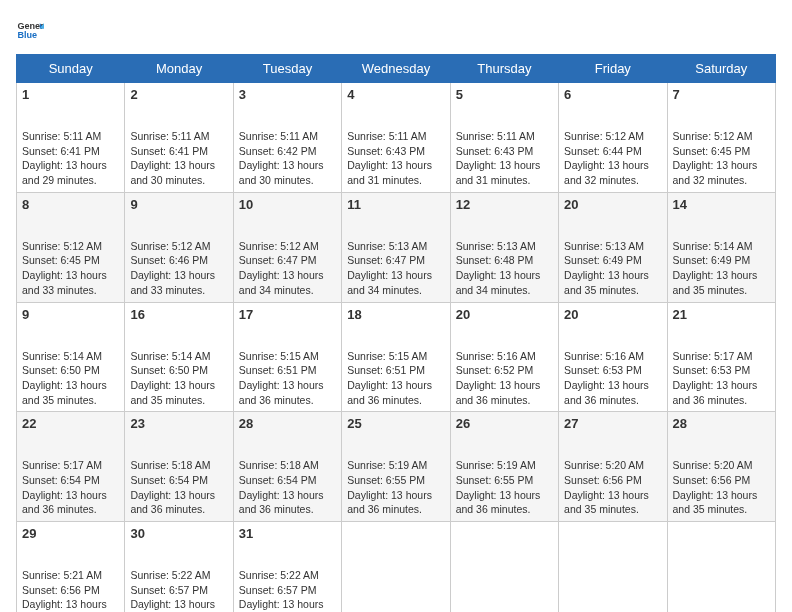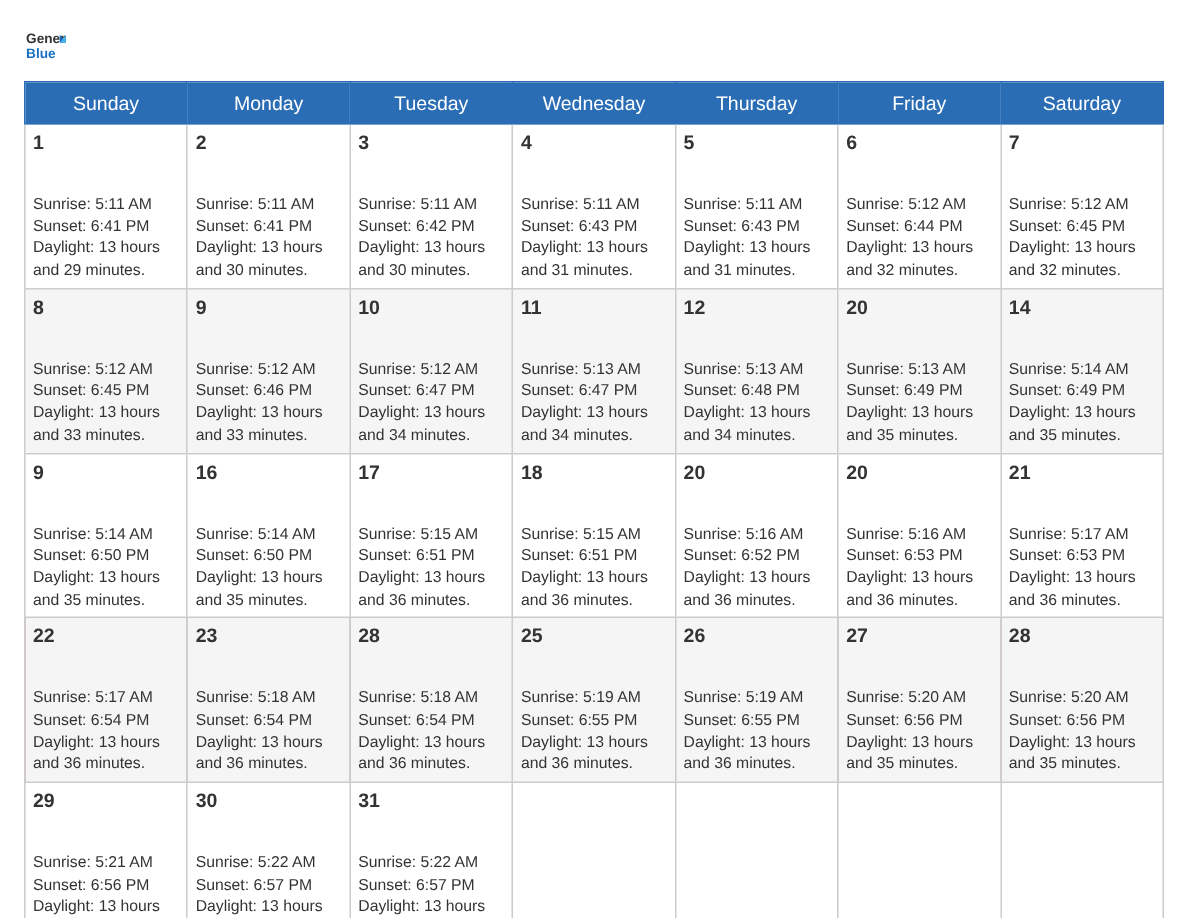--- a/index.html
+++ b/index.html
@@ -256,21 +256,21 @@
 and 36 minutes.</div>
         </td>
         <td>
           <span class="day-num">21</span>
           <div class="day-info" style="white-space: pre-line;">Sunrise: 5:17 AM
 Sunset: 6:53 PM
 Daylight: 13 hours
 and 36 minutes.</div>
         </td>
       </tr>
-      <tr style="background:#7f1d1d">
+      <tr style="background:#f0abfc">
         <td>
           <span class="day-num">22</span>
           <div class="day-info" style="white-space: pre-line;">Sunrise: 5:17 AM
 Sunset: 6:54 PM
 Daylight: 13 hours
 and 36 minutes.</div>
         </td>
         <td>
           <span class="day-num">23</span>
           <div class="day-info" style="white-space: pre-line;">Sunrise: 5:18 AM

